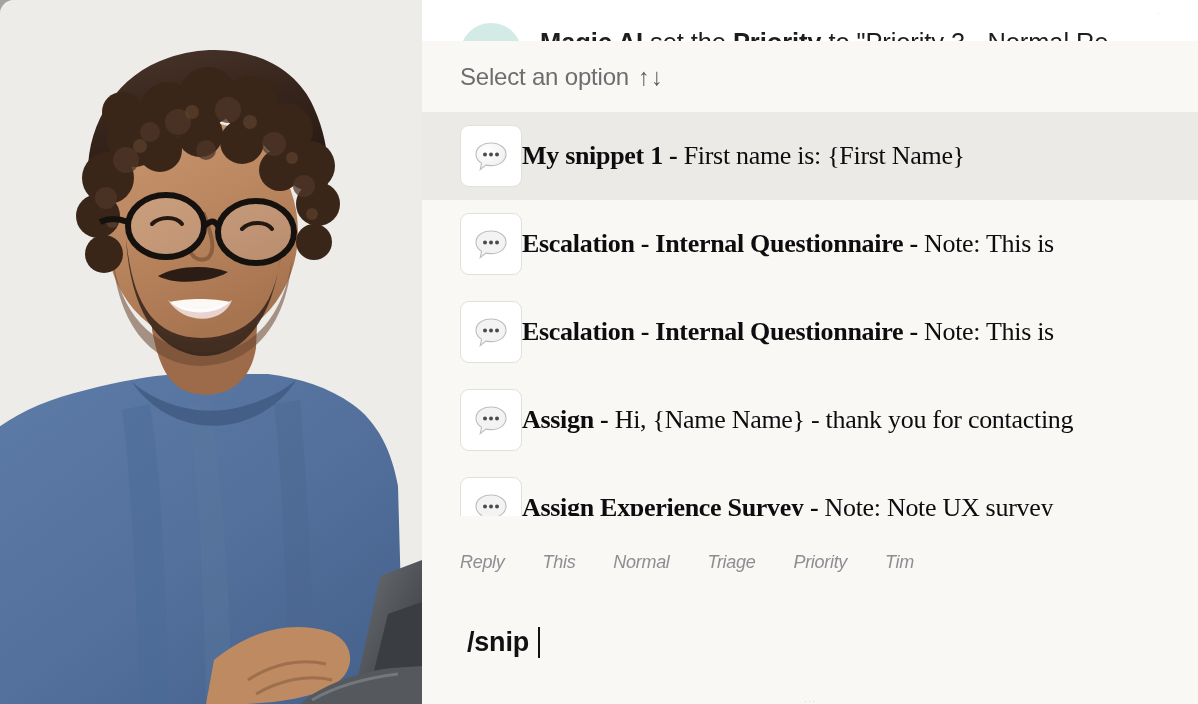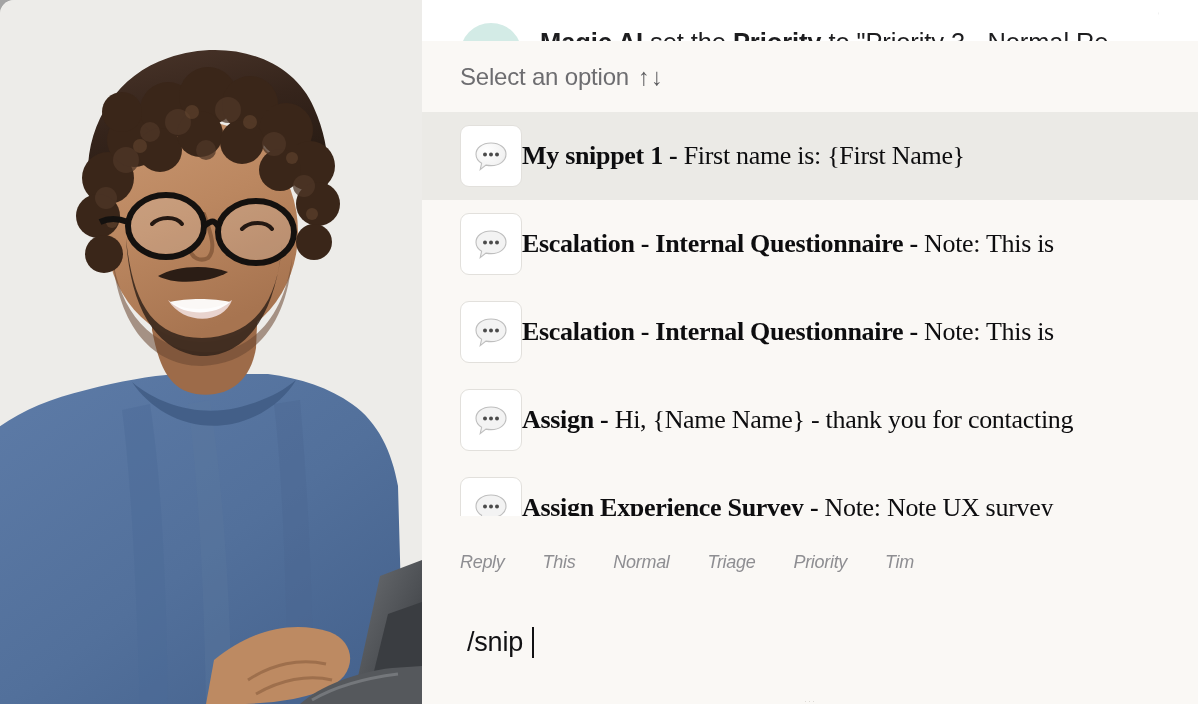--- a/index.html
+++ b/index.html
@@ -192,20 +192,21 @@
   }
 
   
   .composer-input-wrap {
     position: relative;
     margin: 26px 0 0 0;
     padding: 0 0 0 45px;
     height: 60px;
     display: flex;
     align-items: center;
+    font-weight: bold;
   }
   .composer-input-text {
     font-size: 27px;
     color: #111113;
     letter-spacing: -0.2px;
   }
   .text-caret {
     display: inline-block;
     width: 2px;
     height: 31px;

